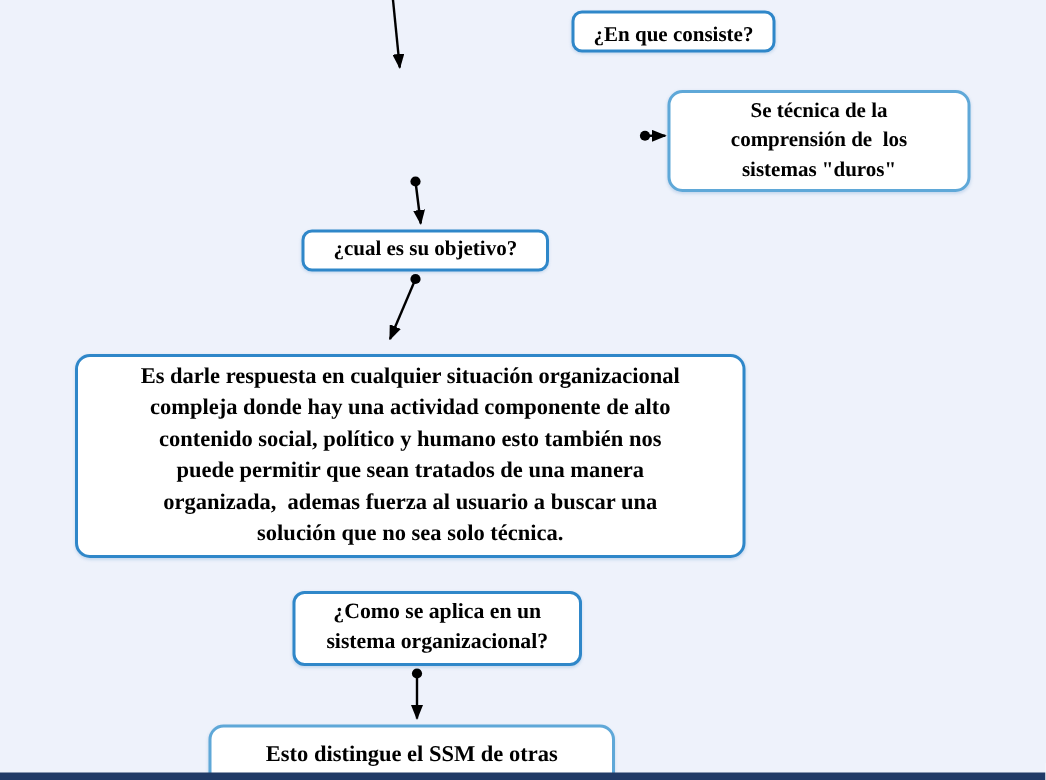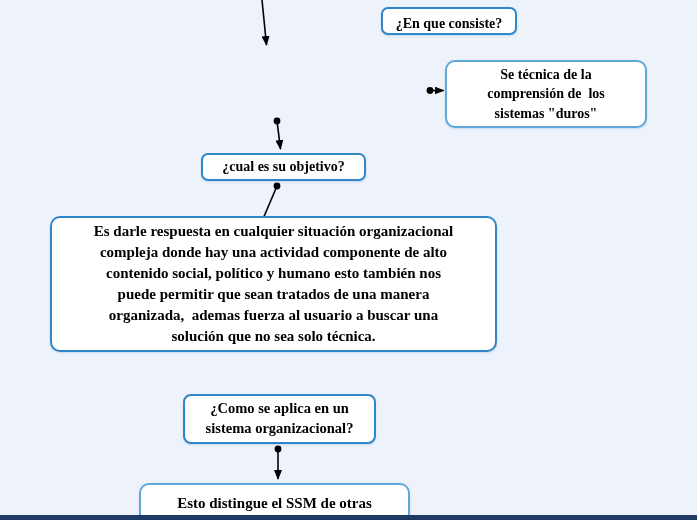--- a/index.html
+++ b/index.html
@@ -36,24 +36,24 @@
 
   #node-definition{left:116px;top:47px;width:310px;height:67px;border-radius:10px;}
   #node-definition .node-text{font-size:14px;line-height:1.38;}
 
   #node-origin{left:445px;top:60px;width:202px;height:68px;border-radius:10px;}
   #node-origin .node-text{font-size:14px;line-height:1.4;}
 
   #node-question-objetivo{left:201px;top:153px;width:165px;height:28px;border-radius:7px;}
   #node-question-objetivo .node-text{font-size:14px;}
 
-  #node-objective{left:50px;top:216px;width:447px;height:136px;border-radius:10px;}
+  #node-objective{left:50px;top:236px;width:447px;height:136px;border-radius:10px;}
   #node-objective .node-text{font-size:15px;line-height:1.41;}
 
-  #node-question-aplica{left:183px;top:394px;width:193px;height:50px;border-radius:8px;}
+  #node-question-aplica{left:195px;top:394px;width:193px;height:50px;border-radius:8px;}
   #node-question-aplica .node-text{font-size:14.5px;line-height:1.35;}
 
   #node-application{left:139px;top:483px;width:271px;height:62px;border-radius:10px;}
   #node-application .node-text{font-size:15px;line-height:1.43;}
 
   #bottom-bar{
     position:absolute;left:0;top:515px;width:697px;height:5px;
     background:#203a66;z-index:10;
   }
 </style>

